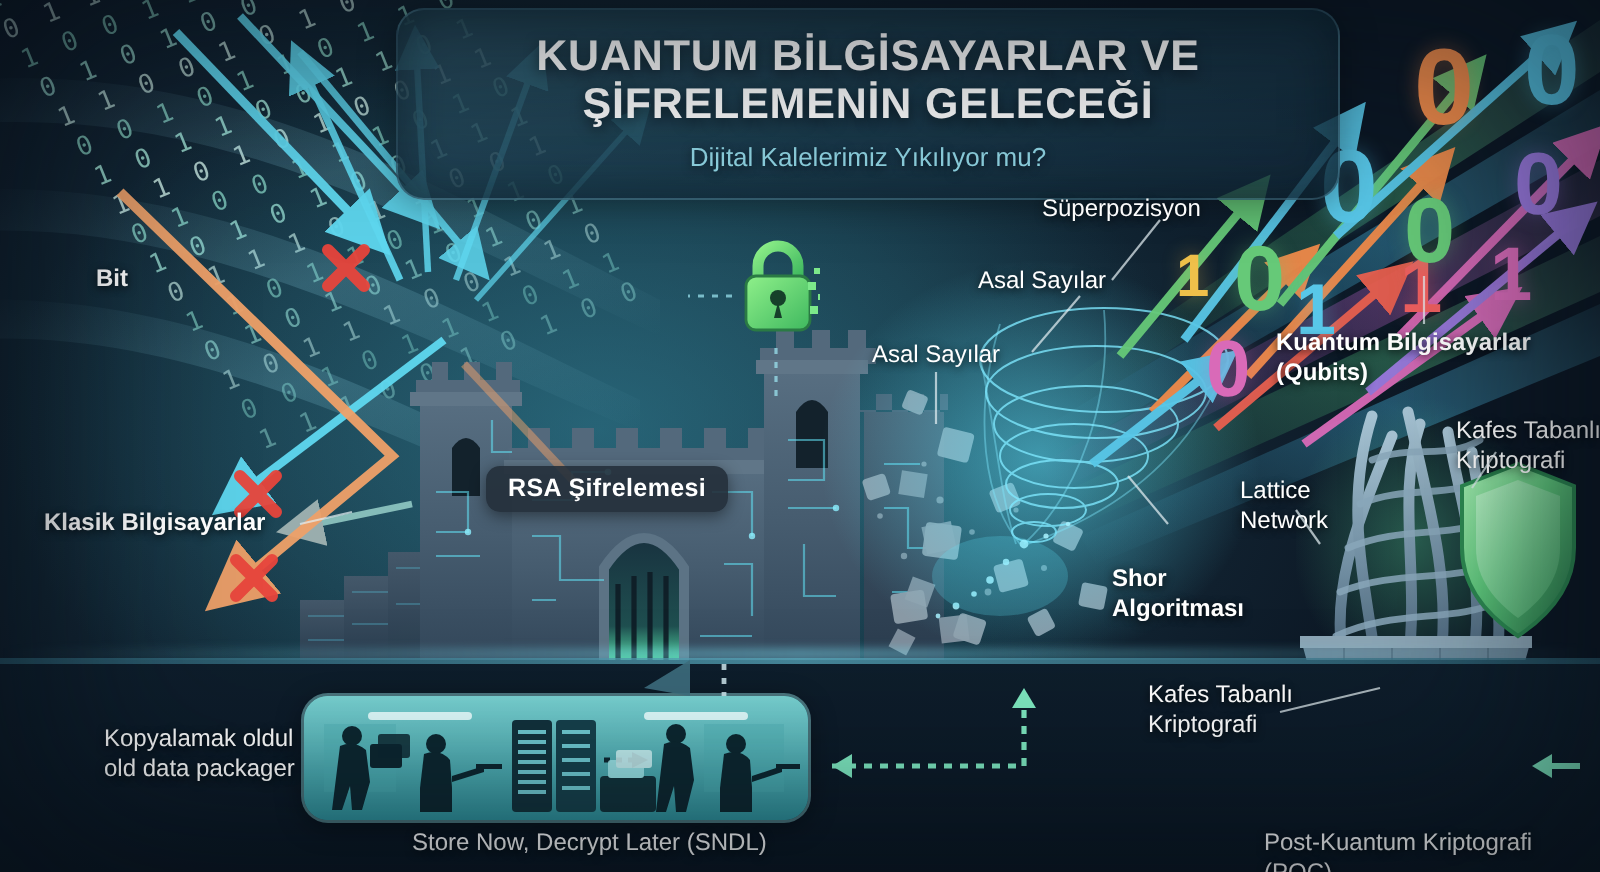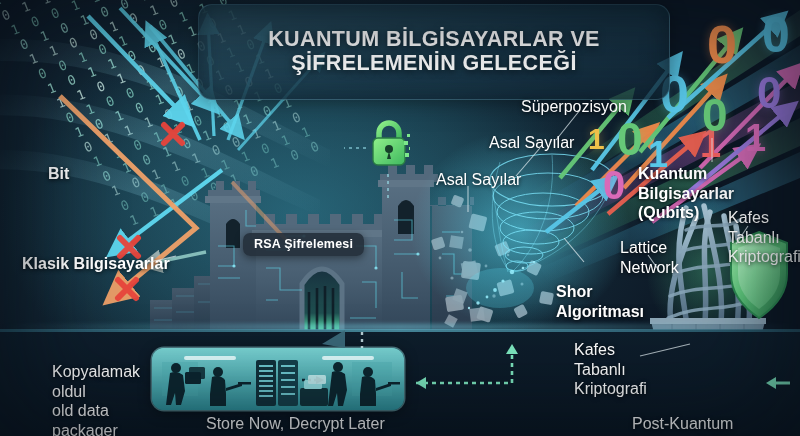--- a/index.html
+++ b/index.html
@@ -24,21 +24,21 @@
   #binrain { position:absolute; left:-10px; top:-6px; width:330px; height:330px;
      transform:rotate(-22deg); transform-origin:0 0; opacity:.92; pointer-events:none; }
   .brow { font-family:"DejaVu Sans Mono", monospace; font-size:13px; letter-spacing:3px;
      white-space:nowrap; line-height:17px; }
 
   
   .qd { position:absolute; font-family:"Liberation Sans", sans-serif; font-weight:700;
         line-height:.85; }
 
   
-  .lab { position:absolute; color:#fff; font-size:16px; line-height:1.22;
+  .lab { position:absolute; color:#fff; font-size:12px; line-height:1.22;
          text-shadow:0 1px 4px rgba(0,0,0,.85); white-space:pre-line; }
   .lab.b   { font-weight:700; }
   .lab.c   { text-align:left; }
 
   
   #titlePanel {
     position:absolute; left:198px; top:4px; width:472px; height:96px;
     border-radius:14px;
     background:linear-gradient(165deg, rgba(47,86,104,.88) 0%, rgba(28,60,78,.80) 55%, rgba(20,45,62,.72) 100%);
     box-shadow:0 0 26px rgba(6,18,28,.55) inset, 0 2px 18px rgba(0,0,0,.35);
@@ -539,23 +539,24 @@
     <path d="M790 383 H 776" stroke="#7ee8c0" stroke-width="3" fill="none"></path>
     <path d="M776 377 l-10 6 l10 6 z" fill="#7ee8c0"></path>
 
     <path d="M416 383 H 512 V 344" stroke="#7ee8c0" stroke-width="2.6" stroke-dasharray="4 4" fill="none"></path>
     <path d="M416 383 l10 -6 v12 z" fill="#7ee8c0"></path>
     <path d="M512 344 l-6 10 h12 z" fill="#7ee8c0"></path>
   </svg>
 
   <div id="titlePanel">
     <div id="titleMain">KUANTUM BİLGİSAYARLAR VE ŞİFRELEMENİN GELECEĞİ</div>
+    <div id="titleSub">Dijital Kalelerimiz Yıkılıyor mu?</div>
   </div>
 
-  <div class="lab b" style="left:48px; top:164px;text-align:right;">Bit</div>
+  <div class="lab b" style="left:48px; top:132px;text-align:right;">Bit</div>
 
   <div class="lab b" style="left:22px; top:254px;">Klasik Bilgisayarlar</div>
 
   <div id="rsaBadge">RSA Şifrelemesi</div>
 
   <div class="lab" style="left:436px; top:170px;">Asal Sayılar</div>
 
   <div class="lab" style="left:489px; top:133px;">Asal Sayılar</div>
 
   <div class="lab" style="left:521px; top:97px;">Süperpozisyon</div>

